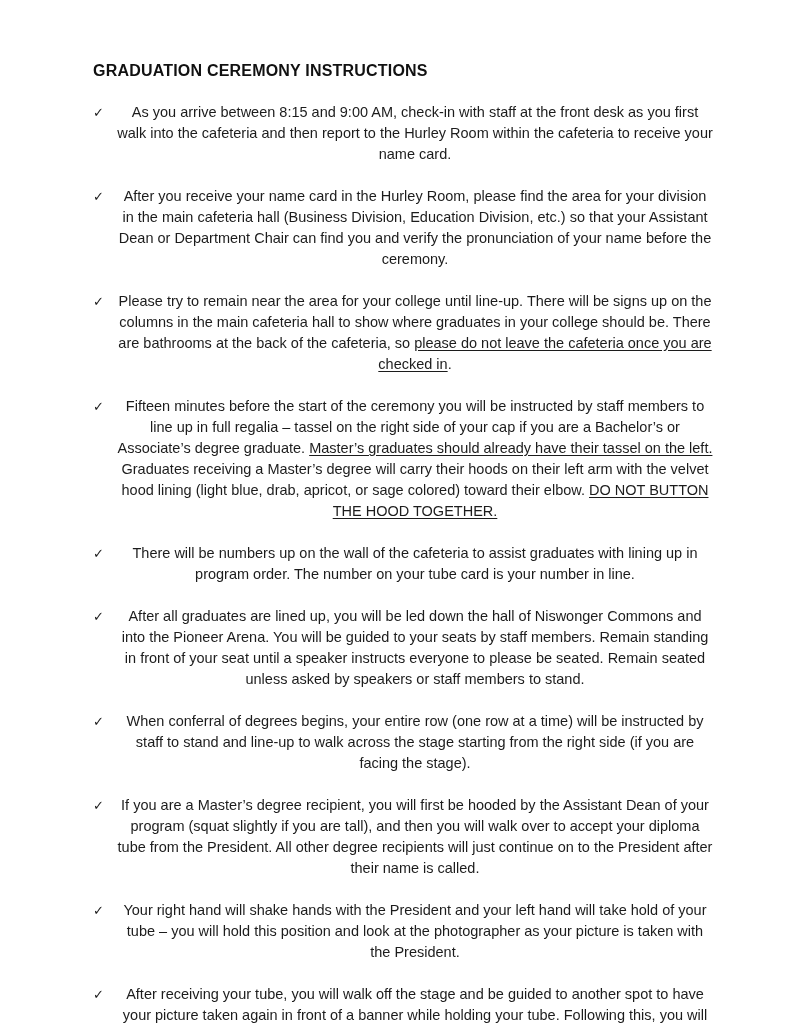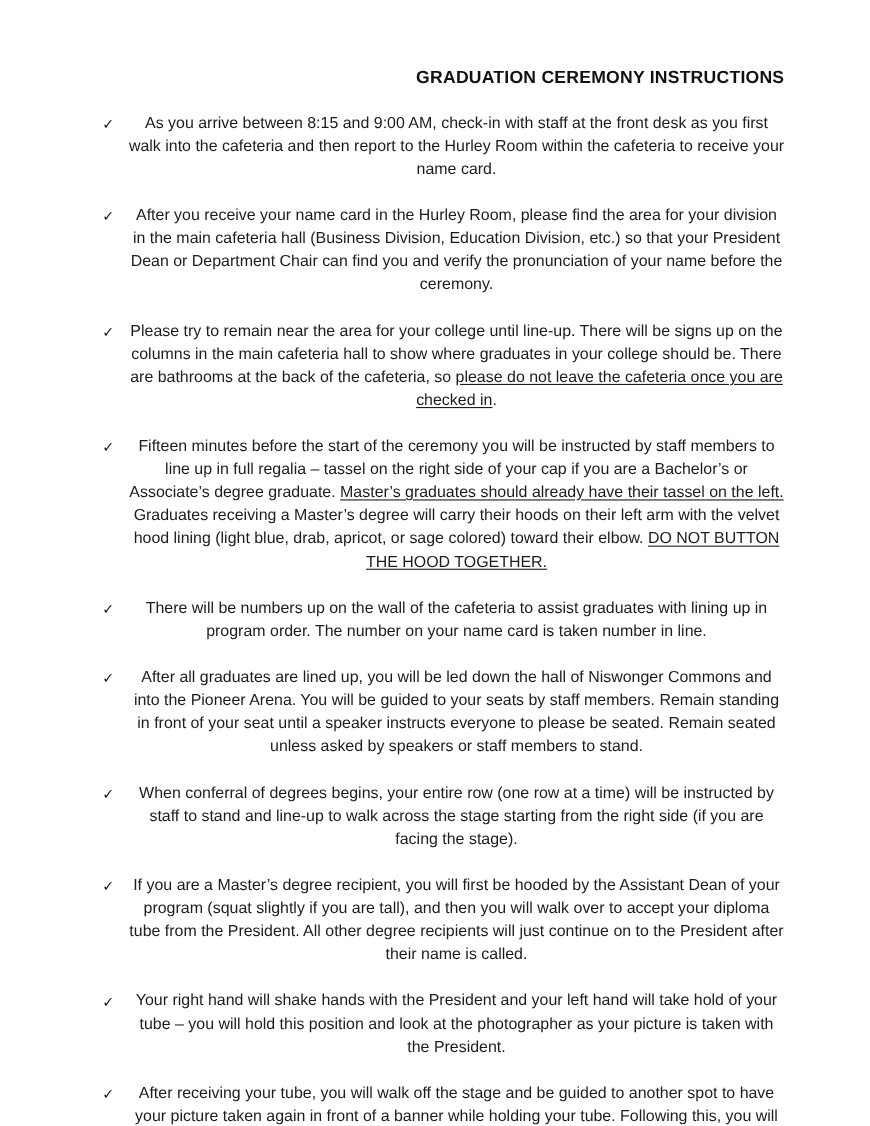--- a/index.html
+++ b/index.html
@@ -15,21 +15,21 @@
     background: #ffffff;
     box-sizing: border-box;
     padding: 62px 78px 40px 93px;
     font-family: "Liberation Sans", sans-serif;
     color: #1c1c1c;
     overflow: hidden;
   }
   .title {
     font-size: 16px;
     font-weight: bold;
-    text-align: right;
+    text-align: left;
     color: #111111;
     margin: 0 0 22px 0;
     letter-spacing: 0.2px;
   }
   .list {
     font-size: 14.5px;
     line-height: 21px;
   }
   .item {
     display: flex;
@@ -57,33 +57,33 @@
 
 <div class="page">
   <h1 class="title">GRADUATION CEREMONY INSTRUCTIONS</h1>
   <div class="list">
       <div class="item">
         <span class="check">✓</span>
         <span class="body"><span>As you arrive between 8:15 and 9:00 AM, check-in with staff at the front desk as you first walk into the cafeteria and then report to the Hurley Room within the cafeteria to receive your name card.</span></span>
       </div>
       <div class="item">
         <span class="check">✓</span>
-        <span class="body"><span>After you receive your name card in the Hurley Room, please find the area for your division in the main cafeteria hall (Business Division, Education Division, etc.) so that your President Dean or Department Chair can find you and verify the pronunciation of your name before the ceremony.</span></span>
+        <span class="body"><span>After you receive your name card in the Hurley Room, please find the area for your division in the main cafeteria hall (Business Division, Education Division, etc.) so that your Assistant Dean or Department Chair can find you and verify the pronunciation of your name before the ceremony.</span></span>
       </div>
       <div class="item">
         <span class="check">✓</span>
         <span class="body"><span>Please try to remain near the area for your college until line-up. There will be signs up on the columns in the main cafeteria hall to show where graduates in your college should be. There are bathrooms at the back of the cafeteria, so </span><span class="u">please do not leave the cafeteria once you are checked in</span><span>.</span></span>
       </div>
       <div class="item">
         <span class="check">✓</span>
         <span class="body"><span>Fifteen minutes before the start of the ceremony you will be instructed by staff members to line up in full regalia – tassel on the right side of your cap if you are a Bachelor’s or Associate’s degree graduate. </span><span class="u">Master’s graduates should already have their tassel on the left.</span><span> Graduates receiving a Master’s degree will carry their hoods on their left arm with the velvet hood lining (light blue, drab, apricot, or sage colored) toward their elbow. </span><span class="u">DO NOT BUTTON THE HOOD TOGETHER.</span></span>
       </div>
       <div class="item">
         <span class="check">✓</span>
-        <span class="body"><span>There will be numbers up on the wall of the cafeteria to assist graduates with lining up in program order. The number on your name card is taken number in line.</span></span>
+        <span class="body"><span>There will be numbers up on the wall of the cafeteria to assist graduates with lining up in program order. The number on your tube card is your number in line.</span></span>
       </div>
       <div class="item">
         <span class="check">✓</span>
         <span class="body"><span>After all graduates are lined up, you will be led down the hall of Niswonger Commons and into the Pioneer Arena. You will be guided to your seats by staff members. Remain standing in front of your seat until a speaker instructs everyone to please be seated. Remain seated unless asked by speakers or staff members to stand.</span></span>
       </div>
       <div class="item">
         <span class="check">✓</span>
         <span class="body"><span>When conferral of degrees begins, your entire row (one row at a time) will be instructed by staff to stand and line-up to walk across the stage starting from the right side (if you are facing the stage).</span></span>
       </div>
       <div class="item">

